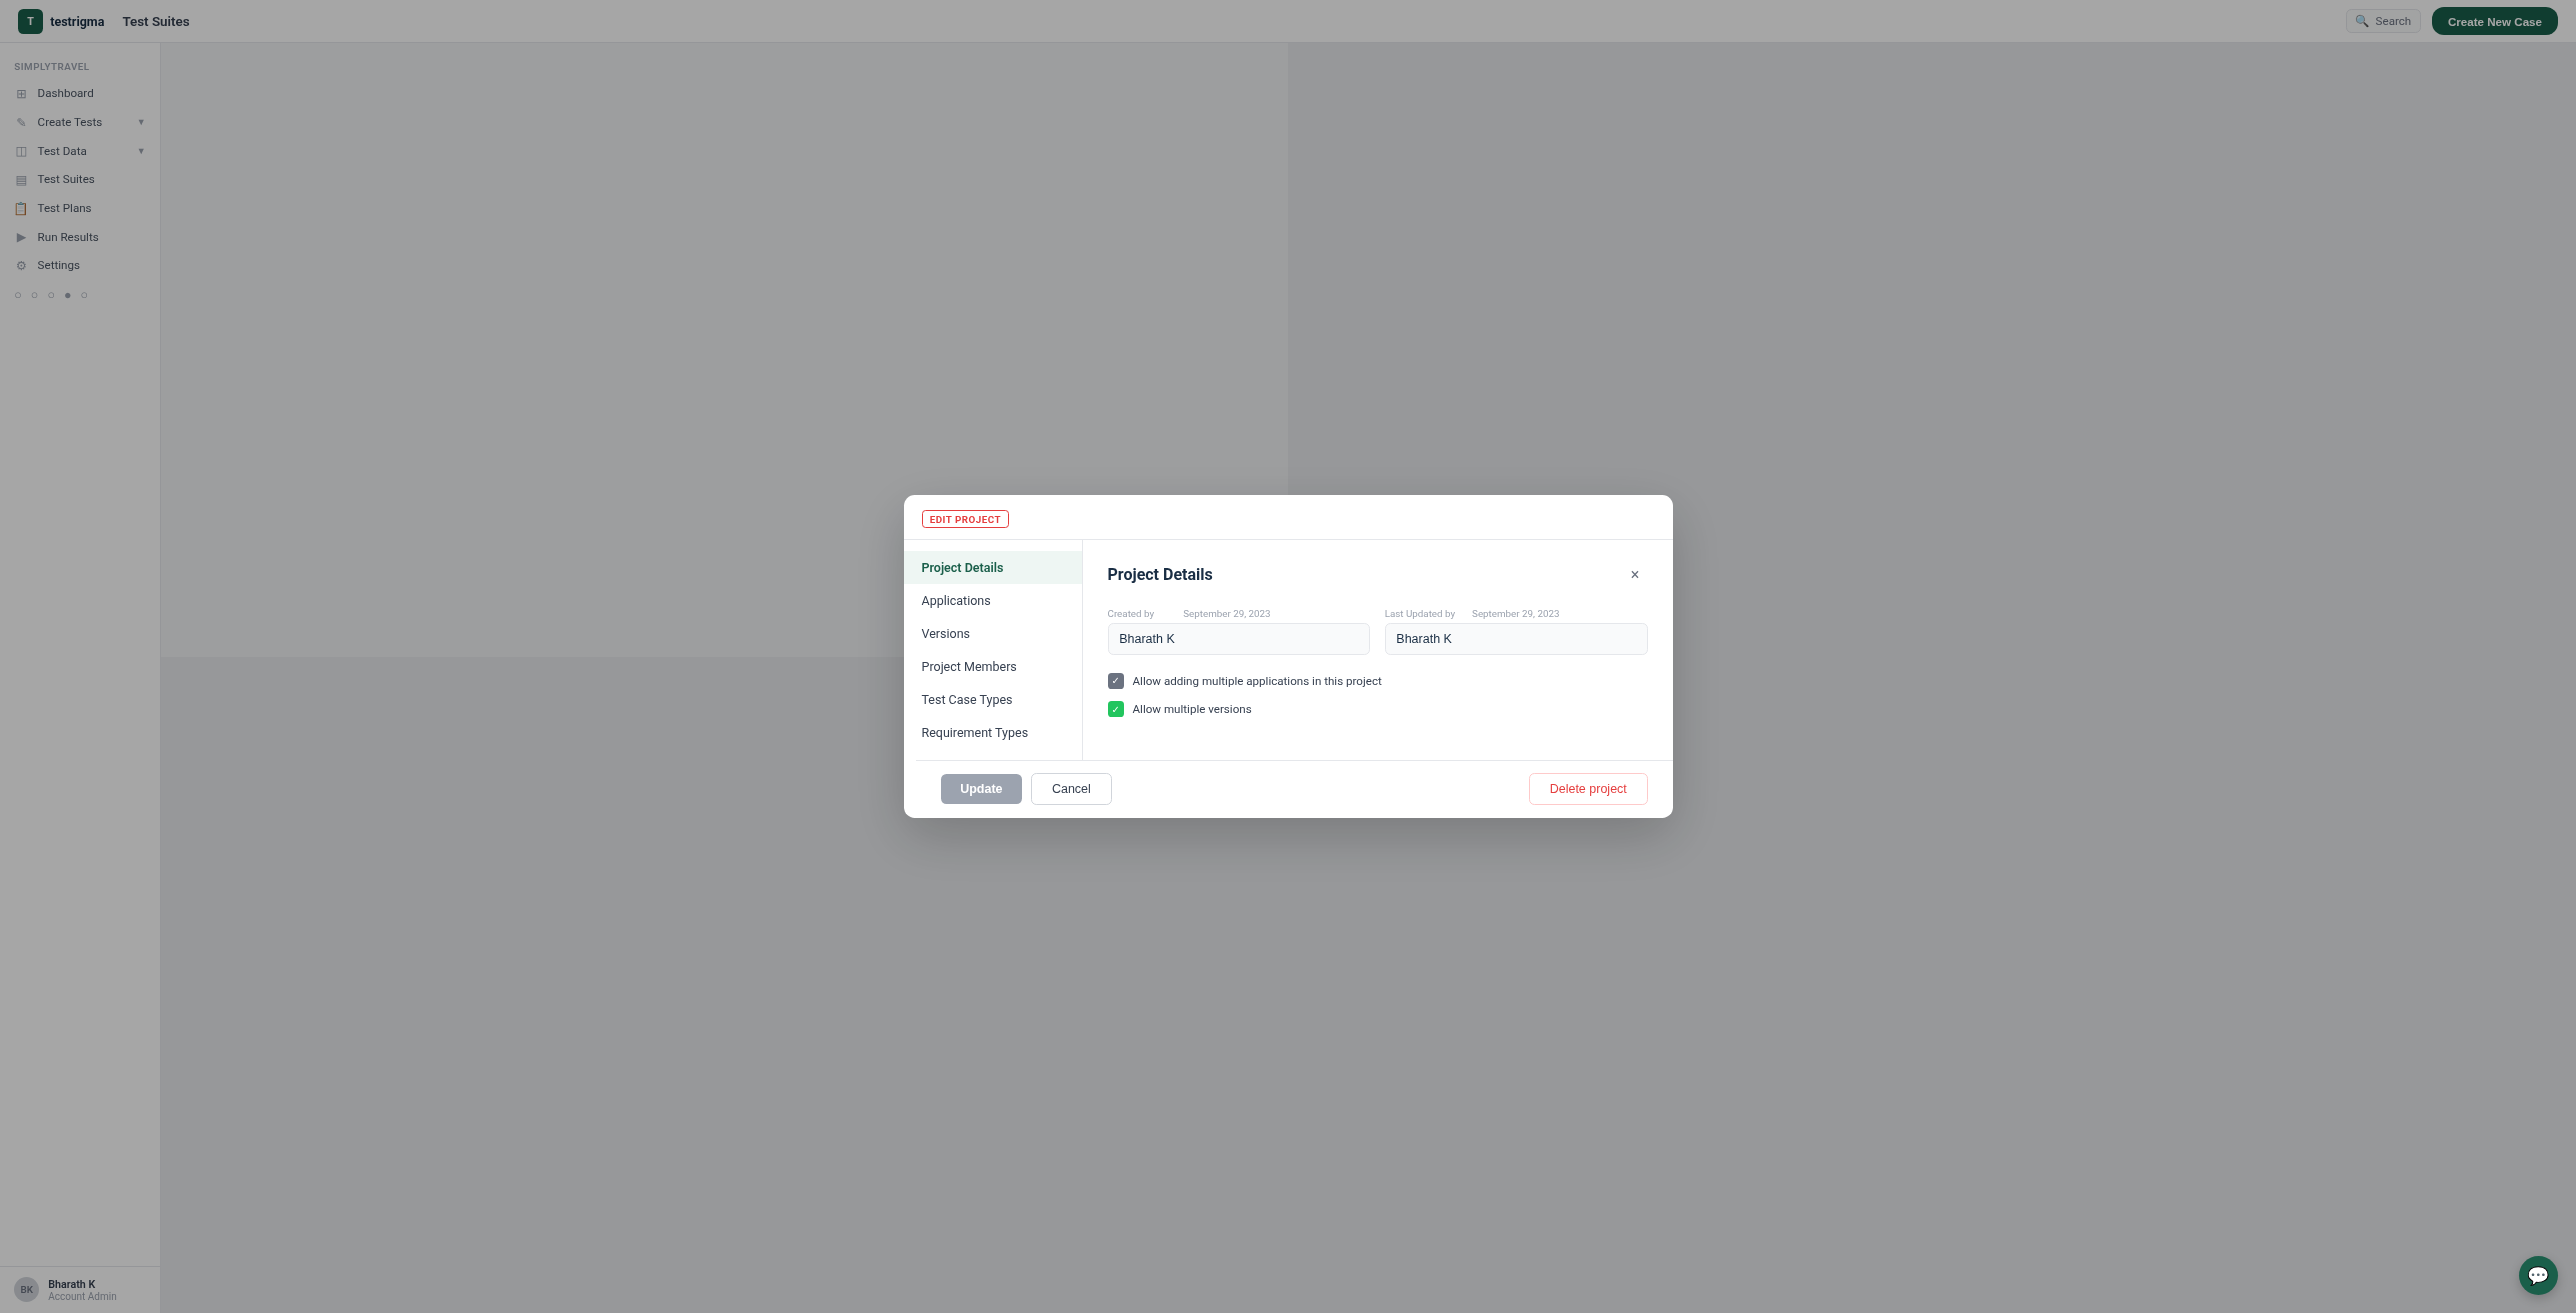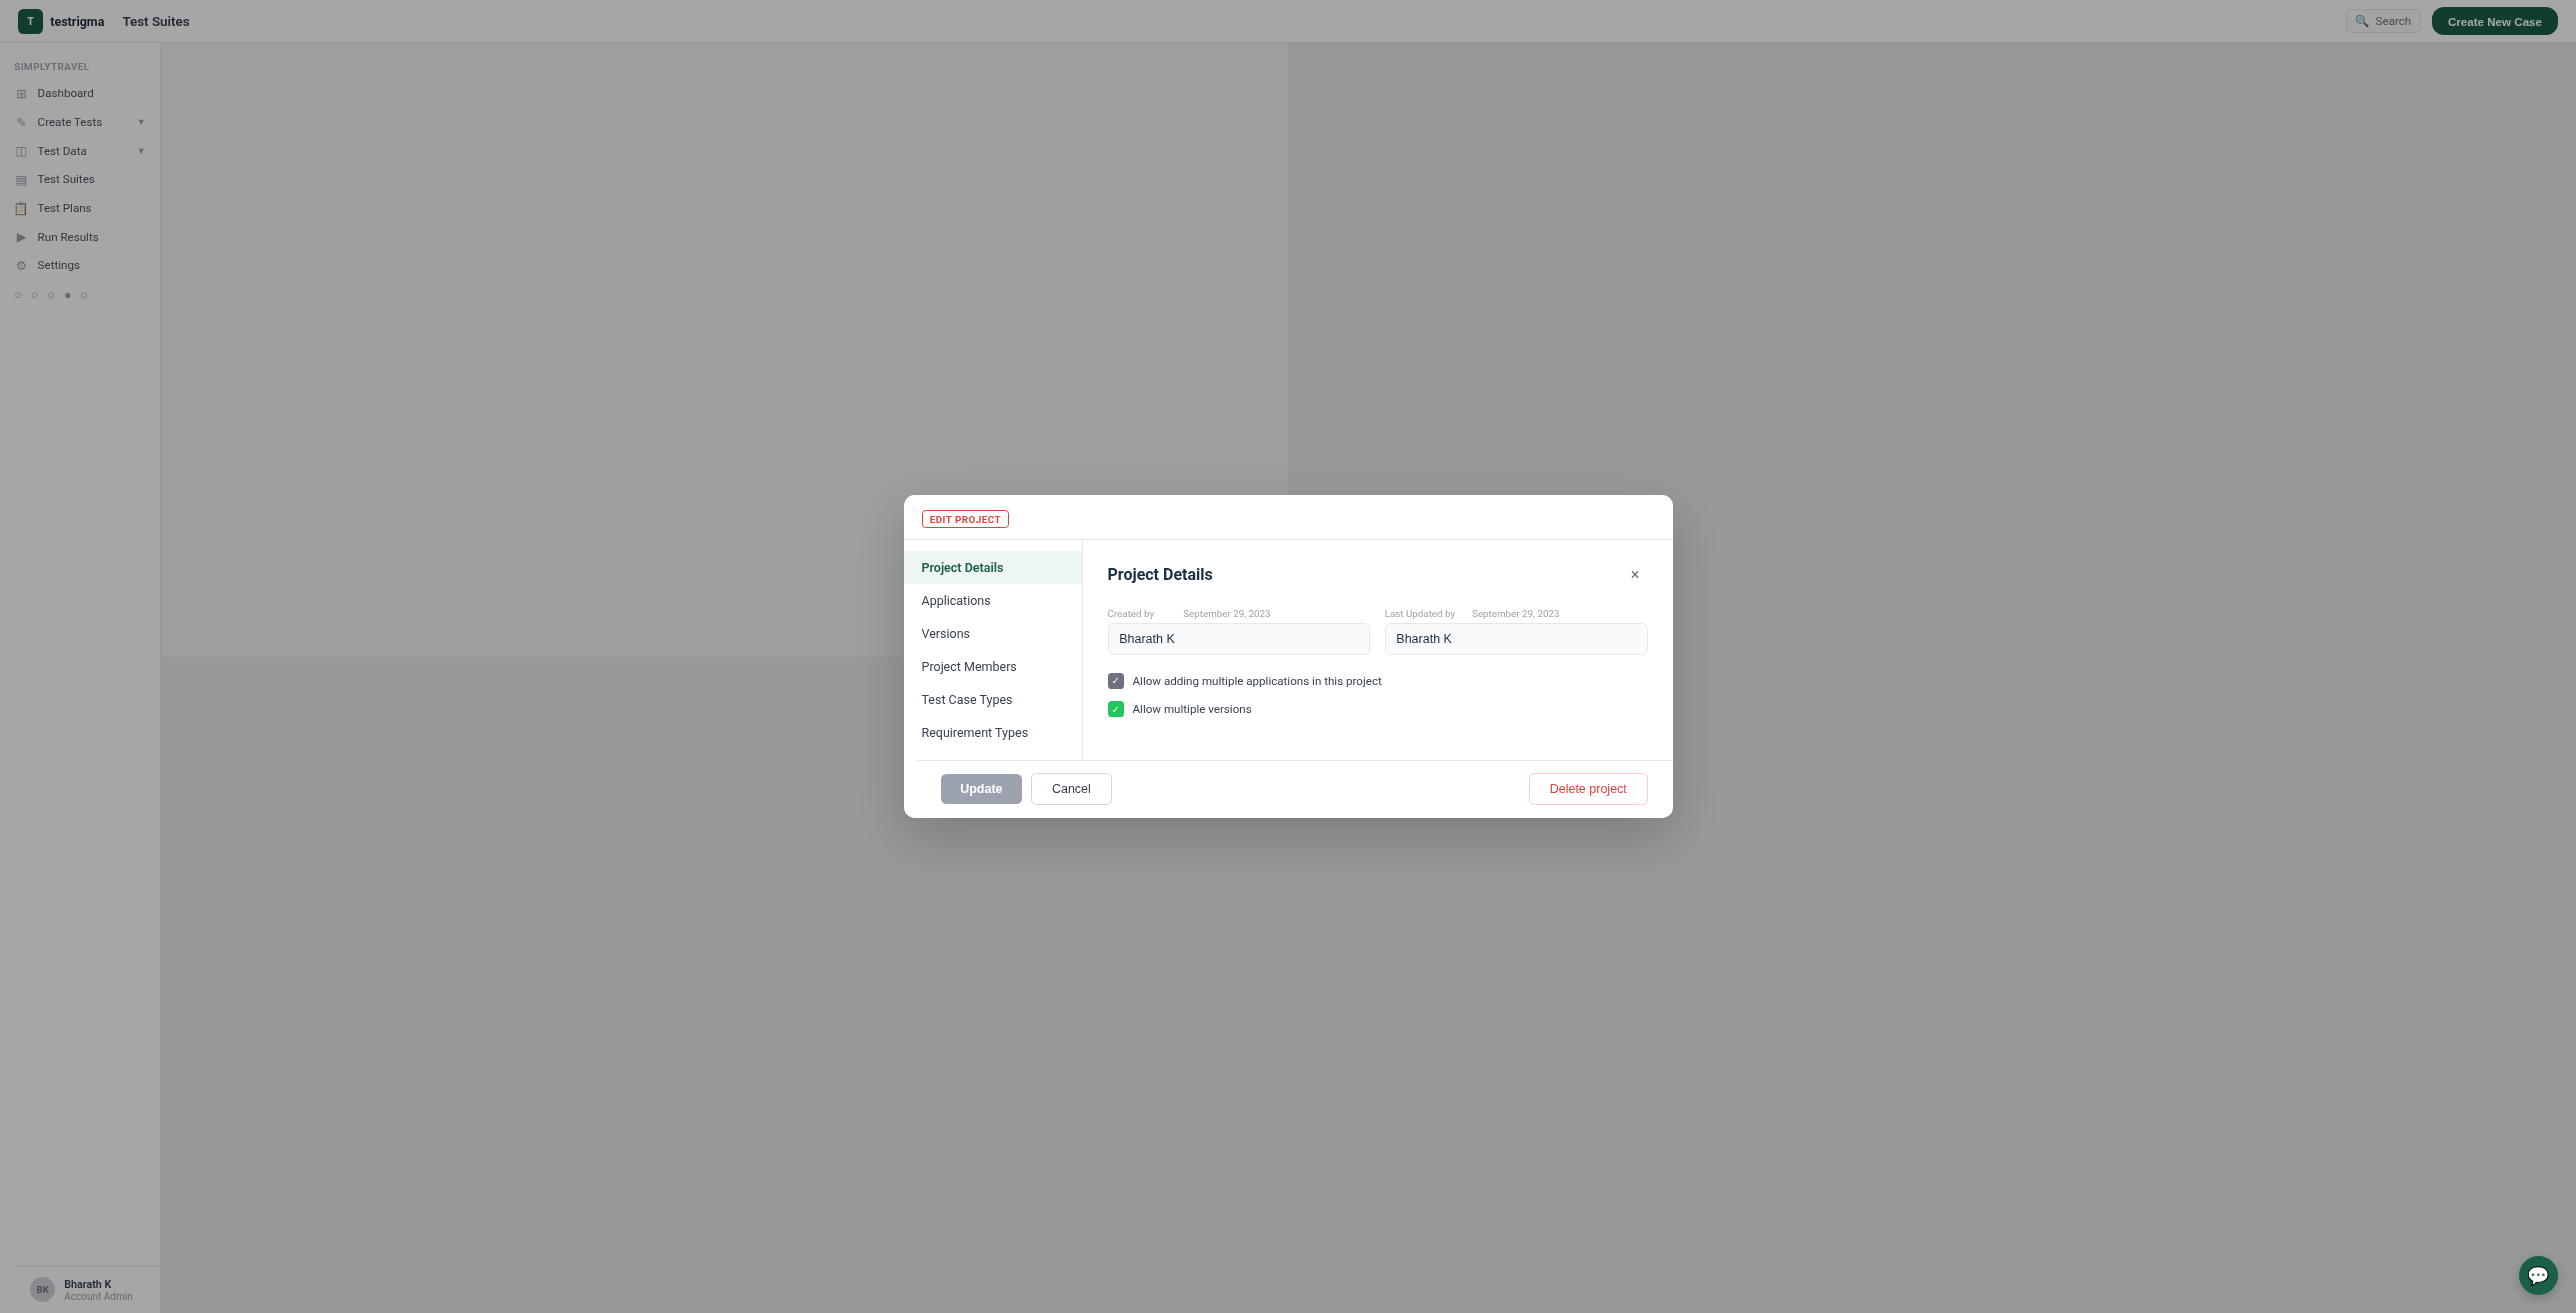--- a/index.html
+++ b/index.html
@@ -119,21 +119,21 @@
       font-size: 12.5px;
     }
     .sidebar-chevron {
       margin-left: auto;
       font-size: 9px;
       color: #9ca3af;
     }
     .sidebar-bottom {
       position: absolute;
       bottom: 0;
-      left: 16px;
+      left: 0;
       right: 0;
       padding: 10.7px 14.3px;
       border-top: 0.9px solid #e5e7eb;
     }
     .sidebar-user {
       display: flex;
       align-items: center;
       gap: 9px;
       font-size: 10.7px;
       color: #374151;

